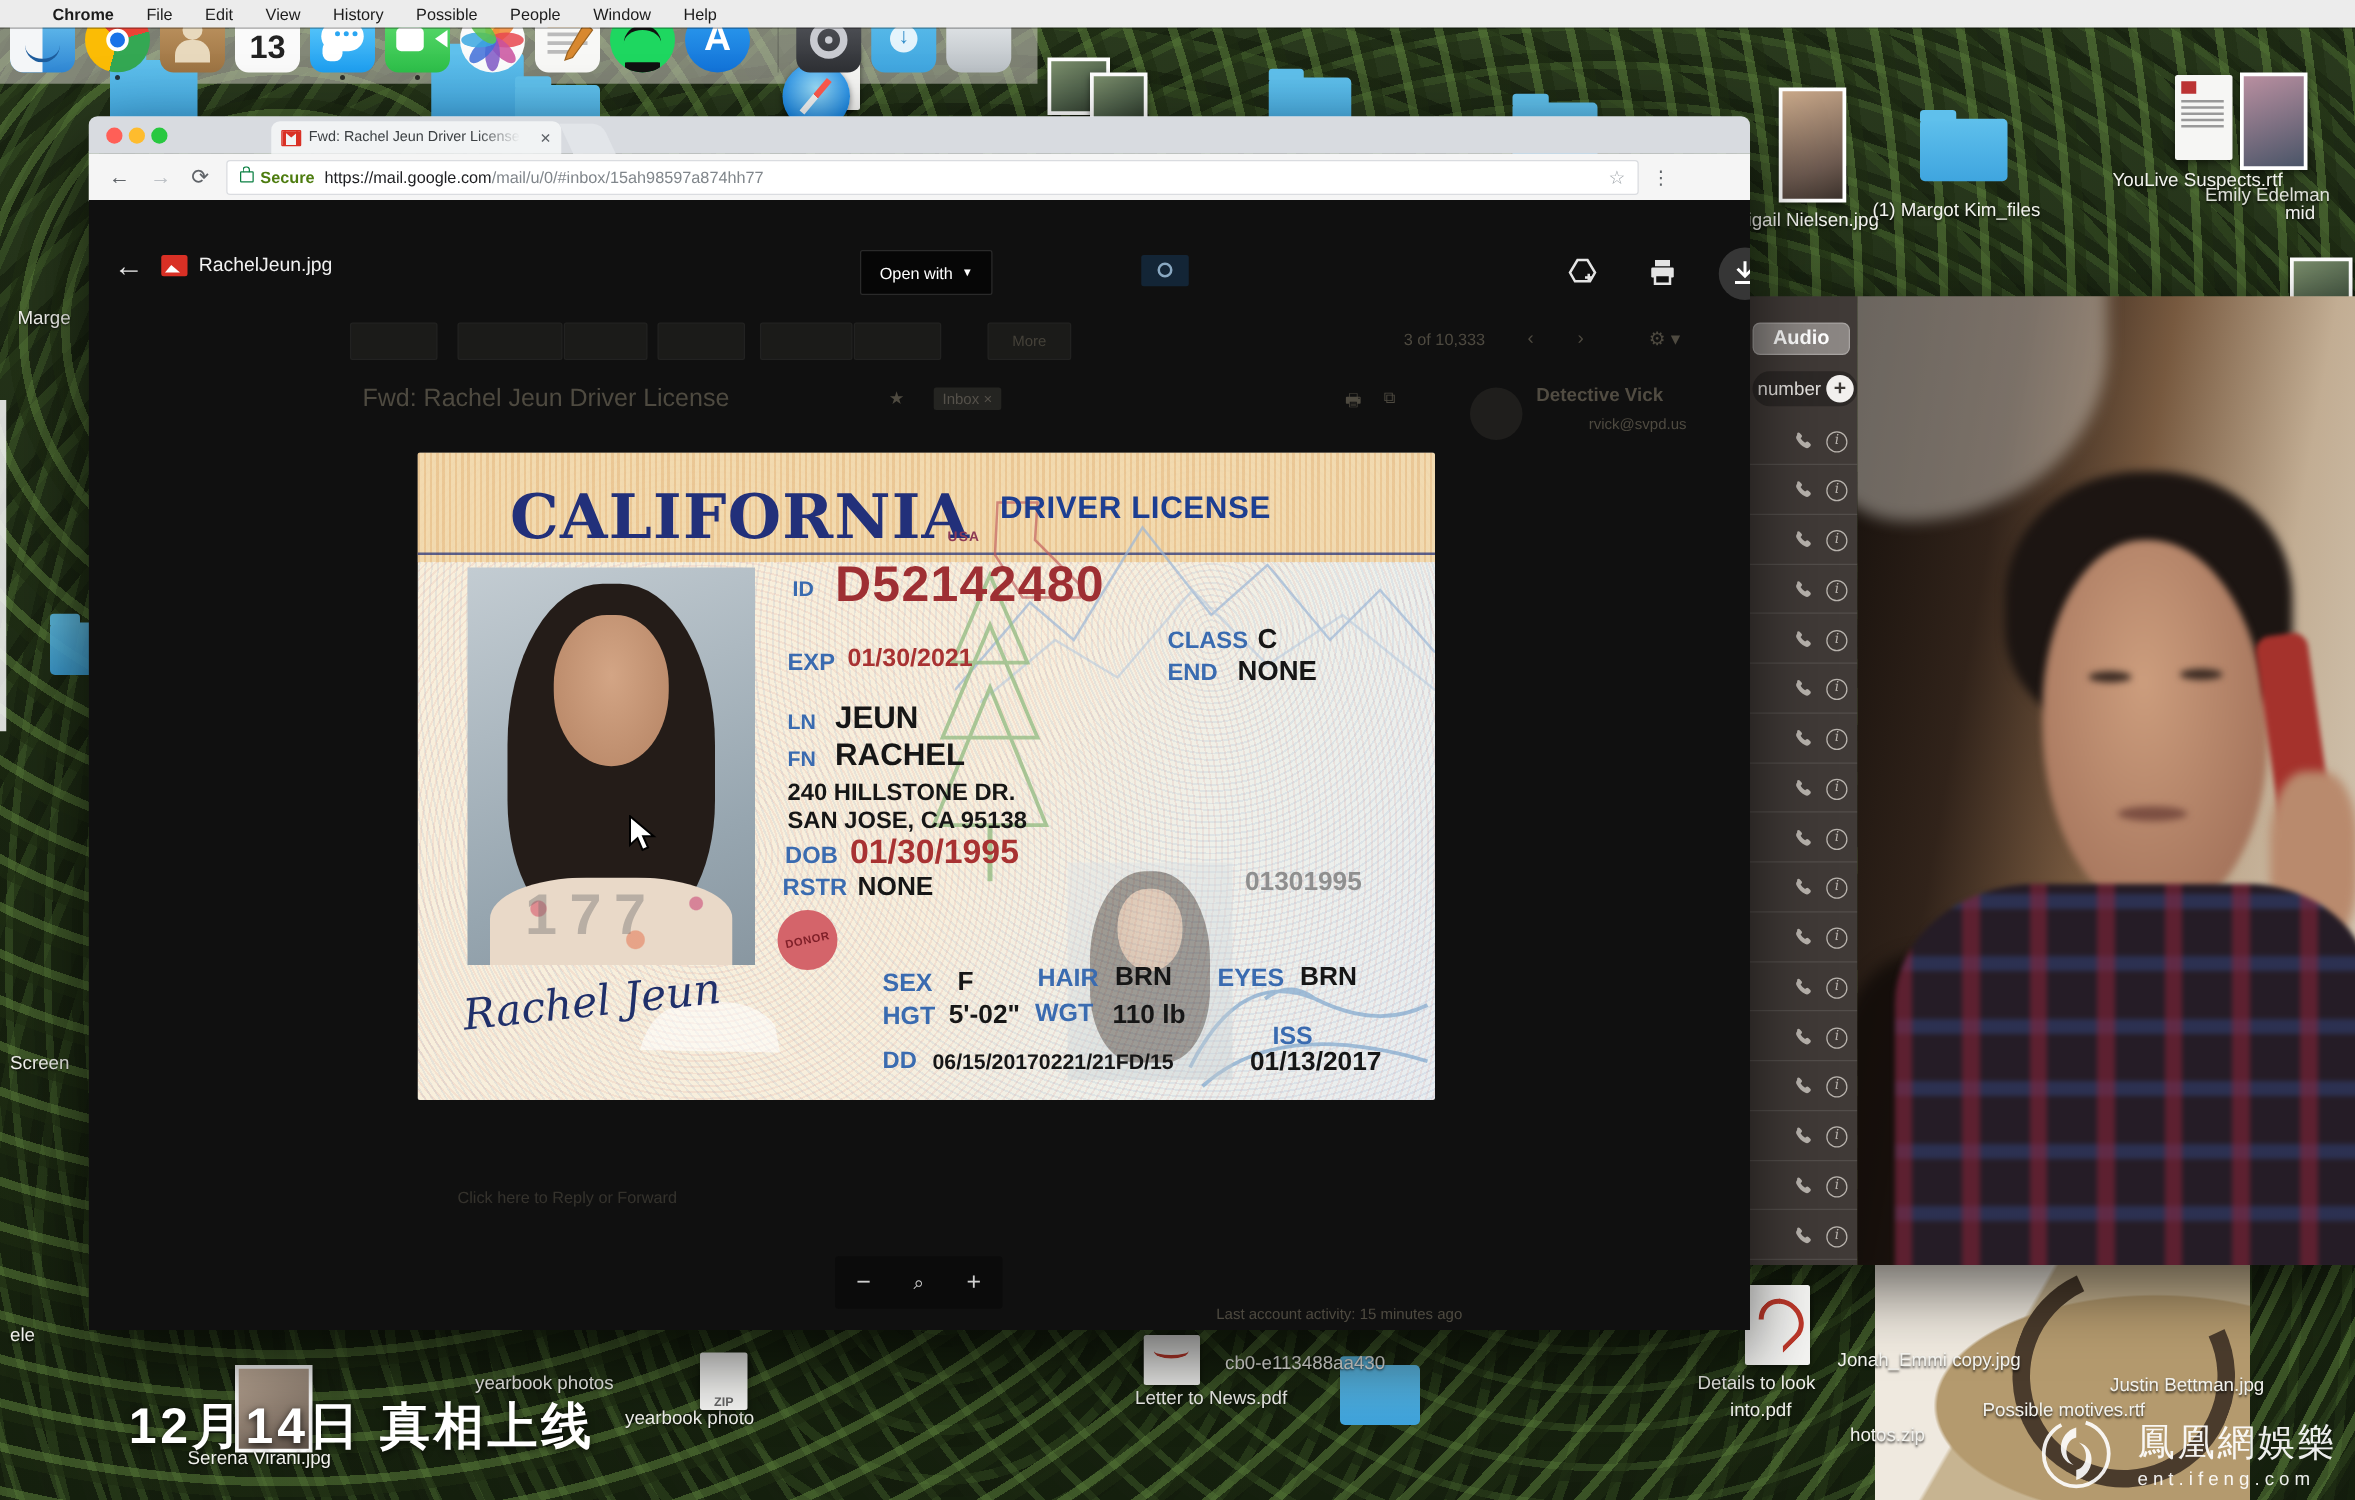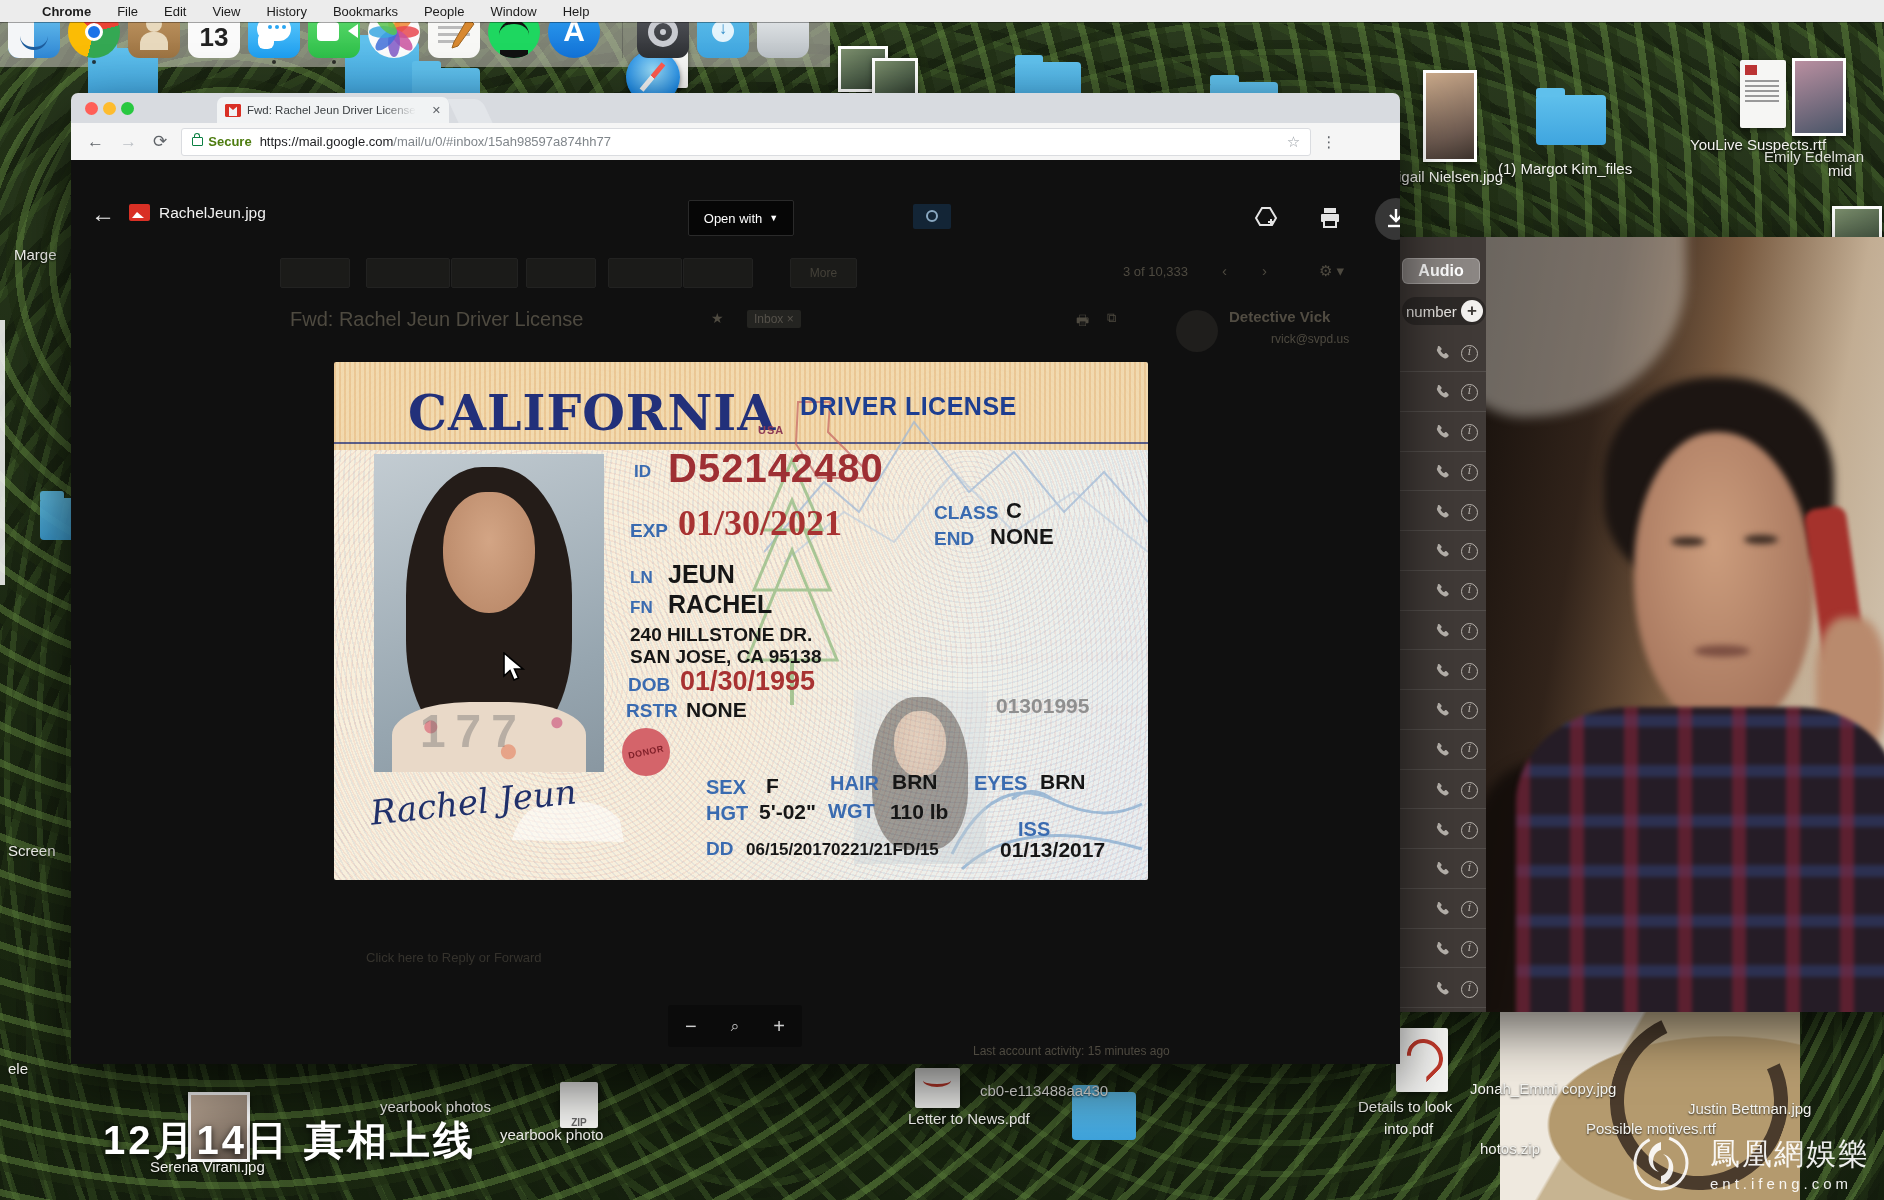--- a/index.html
+++ b/index.html
@@ -176,21 +176,21 @@
 
 <div id="screen">
 
   <div id="menubar" class="abs">
     <span class="apple"></span>
     <span class="app">Chrome</span>
     <span class="mi">File</span>
     <span class="mi">Edit</span>
     <span class="mi">View</span>
     <span class="mi">History</span>
-    <span class="mi">Bookmarks</span>
+    <span class="mi">Possible</span>
     <span class="mi">People</span>
     <span class="mi">Window</span>
     <span class="mi">Help</span>
   </div>
 
   <div class="abs folder" style="left:88px;top:48px;width:70px;height:54px;"></div>
   <div class="abs folder" style="left:345px;top:42px;width:74px;height:58px;"></div>
   <div class="abs folder" style="left:412px;top:68px;width:68px;height:54px;"></div>
   <div class="abs page" style="left:648px;top:36px;width:40px;height:52px;"></div>
   <div class="abs" style="left:626px;top:50px;width:54px;height:54px;border-radius:50%;background:radial-gradient(circle at 50% 38%,#9adcf7,#1b88e4 70%);box-shadow:0 2px 5px rgba(0,0,0,.5);">
@@ -366,21 +366,21 @@
           <div class="hair"></div>
           <div class="face"></div>
           <div class="blouse"></div>
         </div>
         <div id="photo-wm" class="abs">177</div>
         <div id="signature" class="abs">Rachel Jeun</div>
 
         <div class="abs lbl" style="left:300px;top:100px;font-size:17px;">ID</div>
         <div class="abs red" style="left:334px;top:84px;font-size:40px;color:#9e2f33;letter-spacing:1px;">D52142480</div>
         <div class="abs lbl" style="left:296px;top:158px;font-size:19px;">EXP</div>
-        <div class="abs red" style="left:344px;top:140px;font-size:36px;font-family:Liberation Serif, serif;">01/30/2021</div>
+        <div class="abs red" style="left:344px;top:154px;font-size:20px;">01/30/2021</div>
         <div class="abs lbl" style="left:600px;top:140px;font-size:19px;">CLASS</div>
         <div class="abs blk" style="left:672px;top:136px;font-size:22px;">C</div>
         <div class="abs lbl" style="left:600px;top:166px;font-size:19px;">END</div>
         <div class="abs blk" style="left:656px;top:162px;font-size:22px;">NONE</div>
         <div class="abs lbl" style="left:296px;top:206px;font-size:17px;">LN</div>
         <div class="abs blk" style="left:334px;top:198px;font-size:25px;">JEUN</div>
         <div class="abs lbl" style="left:296px;top:236px;font-size:17px;">FN</div>
         <div class="abs blk" style="left:334px;top:228px;font-size:25px;">RACHEL</div>
         <div class="abs blk" style="left:296px;top:262px;font-size:19px;">240 HILLSTONE DR.</div>
         <div class="abs blk" style="left:296px;top:284px;font-size:19px;">SAN JOSE, CA 95138</div>

